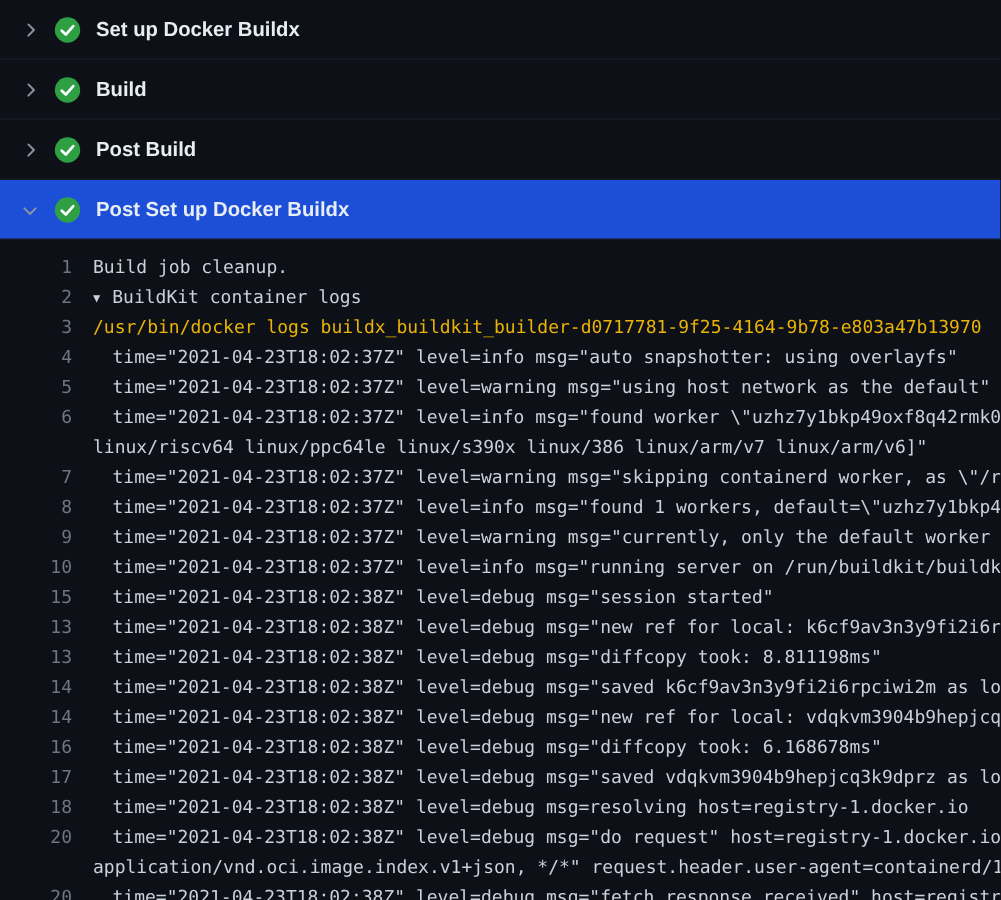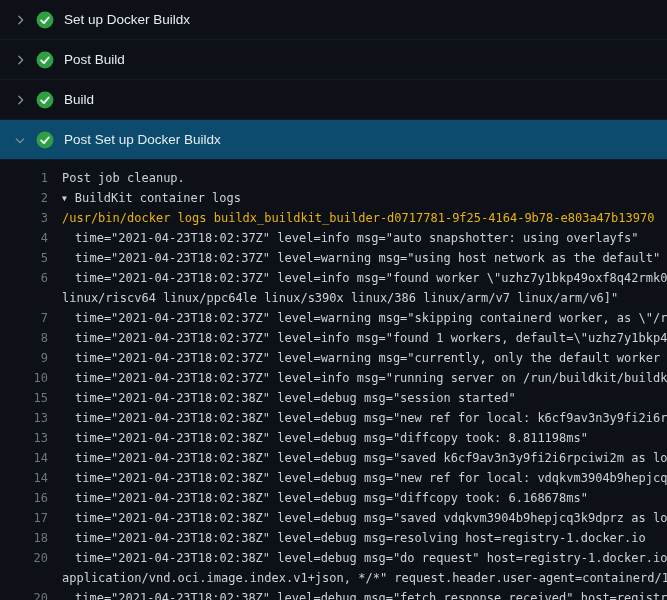--- a/index.html
+++ b/index.html
@@ -12,24 +12,24 @@
 
   
   .section-row {
     display: flex; align-items: center;
     height: 40px;
     padding: 0 12px;
     cursor: pointer;
     color: #e6edf3;
     font-family: "Liberation Sans", sans-serif;
     font-size: 13.5px;
-    font-weight: 400;
+    font-weight: 700;
     border-bottom: 1px solid #151b23;
   }
-  .section-row.expanded { background: #0c4a6e; }
+  .section-row.expanded { background: #1d4ed8; }
   .chev {
     width: 16px; height: 16px;
     display: flex; align-items: center; justify-content: center;
     color: #8b949e; margin-right: 8px; flex: none;
   }
   .chev svg { transition: transform .1s; }
   .section-row.expanded .chev svg { transform: rotate(90deg); }
   .check { width: 18px; height: 18px; margin-right: 10px; flex: none; display: flex; }
 
   
@@ -94,57 +94,57 @@
       <svg width="14" height="14" viewBox="0 0 16 16" fill="currentColor" aria-hidden="true">
         <path d="M6.22 3.22a.75.75 0 0 1 1.06 0l4.25 4.25a.75.75 0 0 1 0 1.06l-4.25 4.25a.75.75 0 1 1-1.06-1.06L9.94 8 6.22 4.28a.75.75 0 0 1 0-1.06Z"></path>
       </svg>
     </span>
     <span class="check">
       <svg width="18" height="18" viewBox="0 0 16 16" aria-hidden="true">
         <circle cx="8" cy="8" r="7.5" fill="#2ea043"></circle>
         <path d="M4.6 8.4 7 10.7 11.4 5.7" stroke="#ffffff" stroke-width="1.6" fill="none" stroke-linecap="round" stroke-linejoin="round"></path>
       </svg>
     </span>
+    <span class="sec-label">Build</span>
+  </div>
+
+  <div class="section-row">
+    <span class="chev">
+      <svg width="14" height="14" viewBox="0 0 16 16" fill="currentColor" aria-hidden="true">
+        <path d="M6.22 3.22a.75.75 0 0 1 1.06 0l4.25 4.25a.75.75 0 0 1 0 1.06l-4.25 4.25a.75.75 0 1 1-1.06-1.06L9.94 8 6.22 4.28a.75.75 0 0 1 0-1.06Z"></path>
+      </svg>
+    </span>
+    <span class="check">
+      <svg width="18" height="18" viewBox="0 0 16 16" aria-hidden="true">
+        <circle cx="8" cy="8" r="7.5" fill="#2ea043"></circle>
+        <path d="M4.6 8.4 7 10.7 11.4 5.7" stroke="#ffffff" stroke-width="1.6" fill="none" stroke-linecap="round" stroke-linejoin="round"></path>
+      </svg>
+    </span>
     <span class="sec-label">Post Build</span>
-  </div>
-
-  <div class="section-row">
-    <span class="chev">
-      <svg width="14" height="14" viewBox="0 0 16 16" fill="currentColor" aria-hidden="true">
-        <path d="M6.22 3.22a.75.75 0 0 1 1.06 0l4.25 4.25a.75.75 0 0 1 0 1.06l-4.25 4.25a.75.75 0 1 1-1.06-1.06L9.94 8 6.22 4.28a.75.75 0 0 1 0-1.06Z"></path>
-      </svg>
-    </span>
-    <span class="check">
-      <svg width="18" height="18" viewBox="0 0 16 16" aria-hidden="true">
-        <circle cx="8" cy="8" r="7.5" fill="#2ea043"></circle>
-        <path d="M4.6 8.4 7 10.7 11.4 5.7" stroke="#ffffff" stroke-width="1.6" fill="none" stroke-linecap="round" stroke-linejoin="round"></path>
-      </svg>
-    </span>
-    <span class="sec-label">Build</span>
   </div>
 
   <div class="section-row expanded">
     <span class="chev">
       <svg width="14" height="14" viewBox="0 0 16 16" fill="currentColor" aria-hidden="true">
         <path d="M6.22 3.22a.75.75 0 0 1 1.06 0l4.25 4.25a.75.75 0 0 1 0 1.06l-4.25 4.25a.75.75 0 1 1-1.06-1.06L9.94 8 6.22 4.28a.75.75 0 0 1 0-1.06Z"></path>
       </svg>
     </span>
     <span class="check">
       <svg width="18" height="18" viewBox="0 0 16 16" aria-hidden="true">
         <circle cx="8" cy="8" r="7.5" fill="#2ea043"></circle>
         <path d="M4.6 8.4 7 10.7 11.4 5.7" stroke="#ffffff" stroke-width="1.6" fill="none" stroke-linecap="round" stroke-linejoin="round"></path>
       </svg>
     </span>
     <span class="sec-label">Post Set up Docker Buildx</span>
   </div>
 </div>
   <div class="log">
   <div class="log-line type-plain indent-0">
     <span class="ln">1</span>
-    <span class="txt"><span class="t">Post job cleanup.</span></span>
+    <span class="txt"><span class="t">Build job cleanup.</span></span>
   </div>
 
   <div class="log-line type-group indent-0">
     <span class="ln">2</span>
     <span class="txt"><span class="caret">▼</span><span class="t">BuildKit container logs</span></span>
   </div>
 
   <div class="log-line type-command indent-0">
     <span class="ln">3</span>
     <span class="txt"><span class="t">/usr/bin/docker logs buildx_buildkit_builder-d0717781-9f25-4164-9b78-e803a47b13970</span></span>

